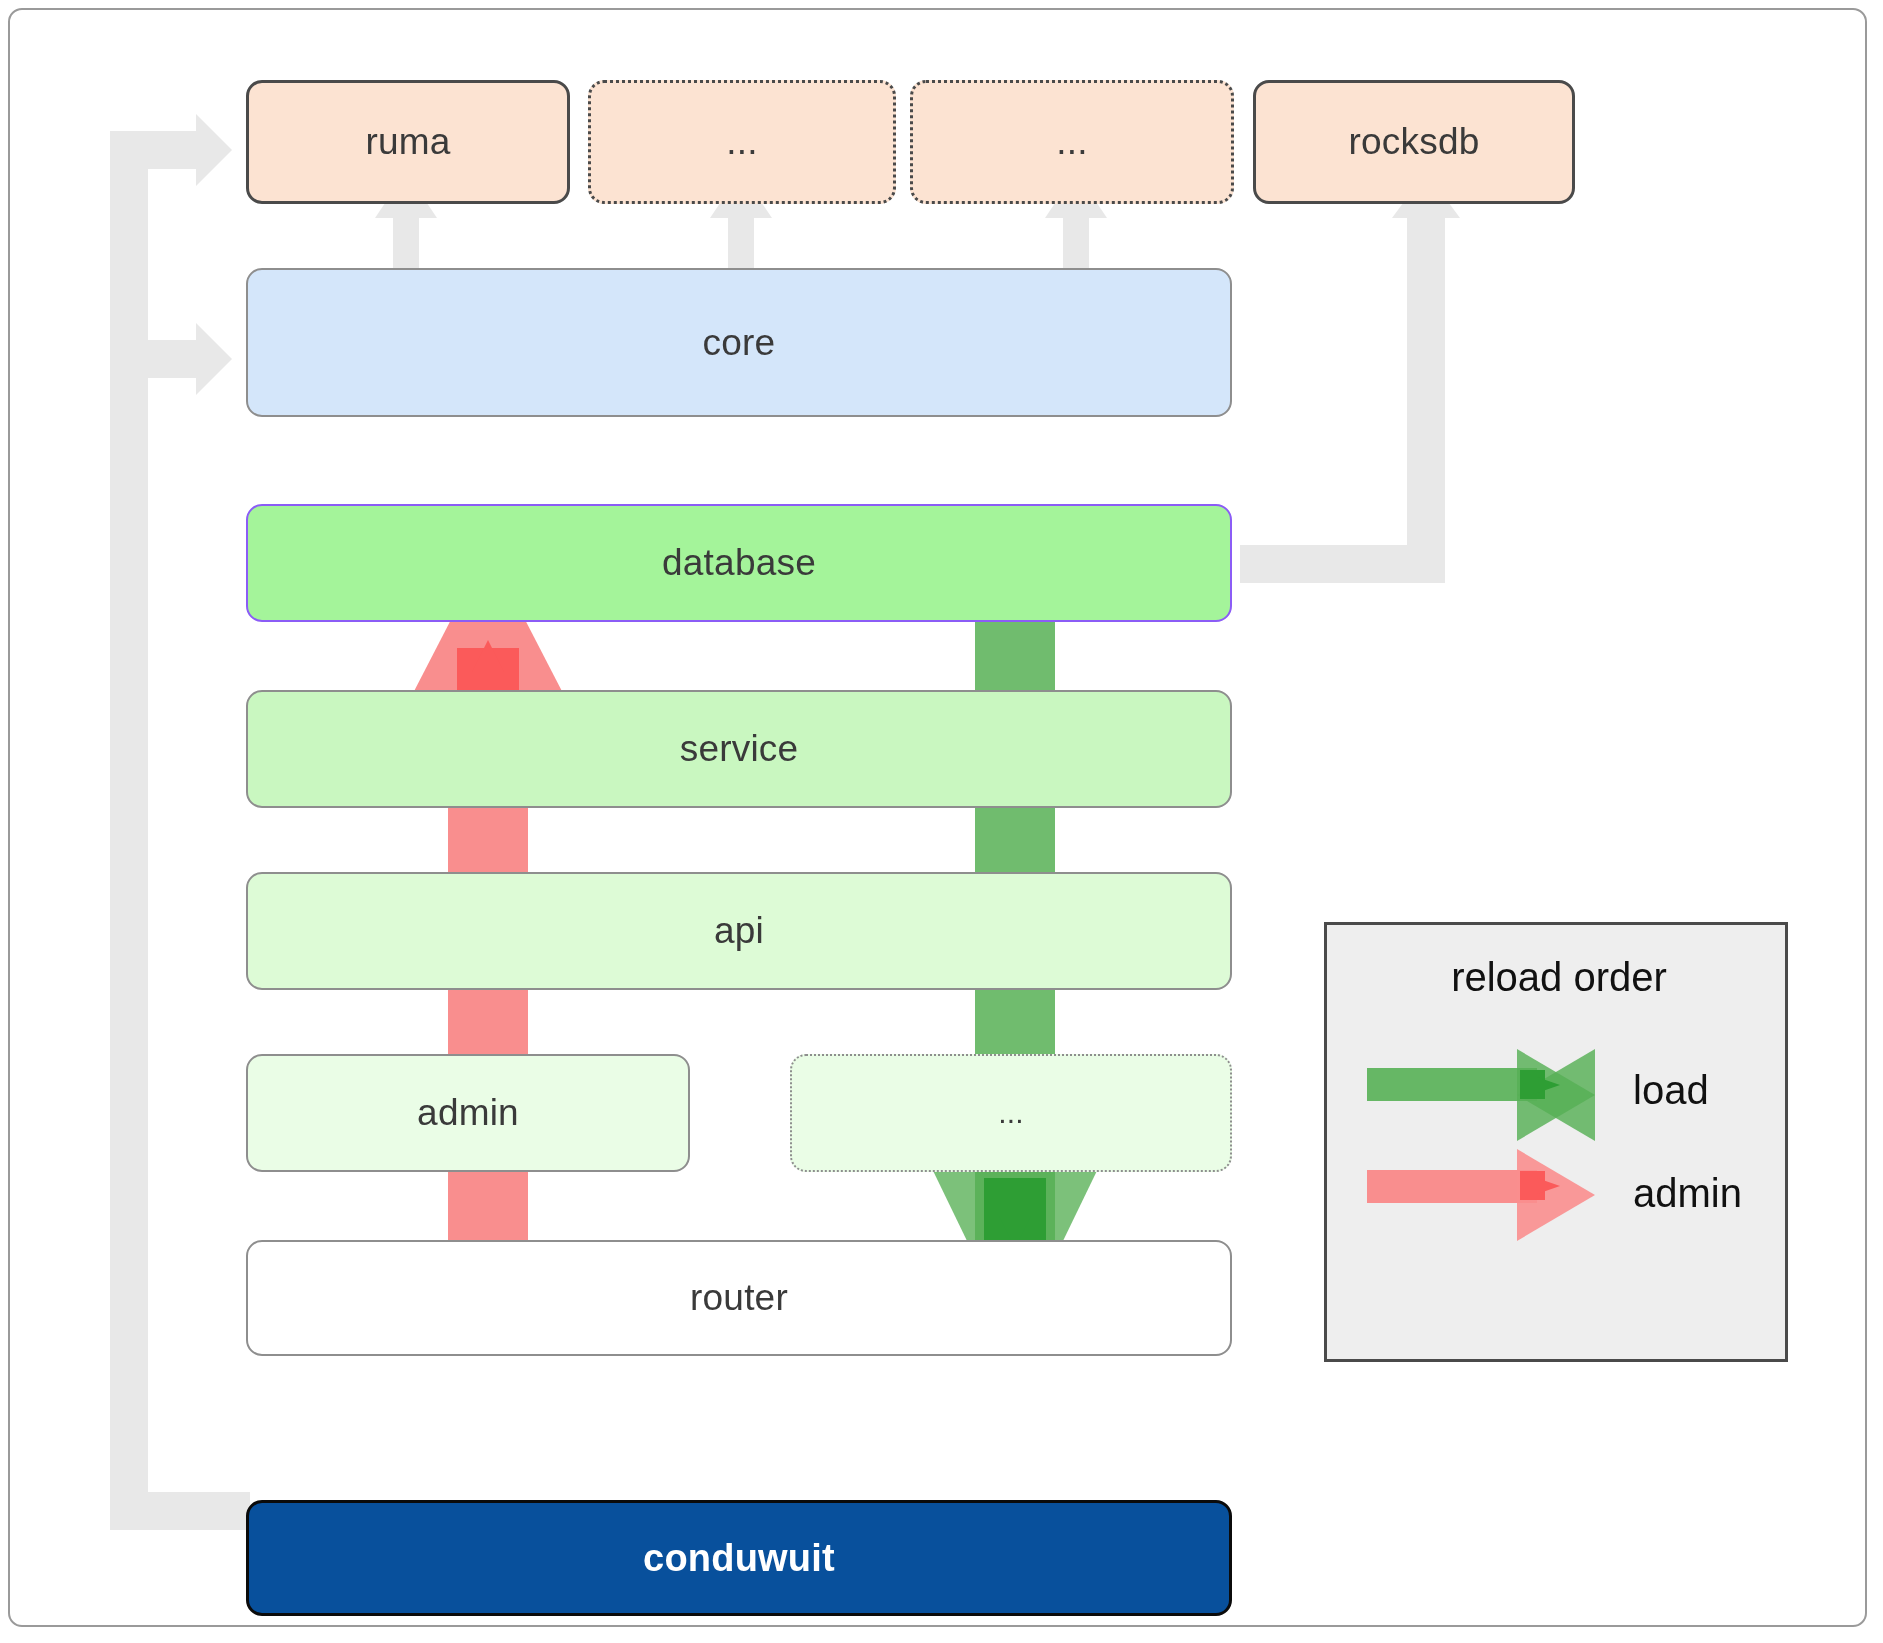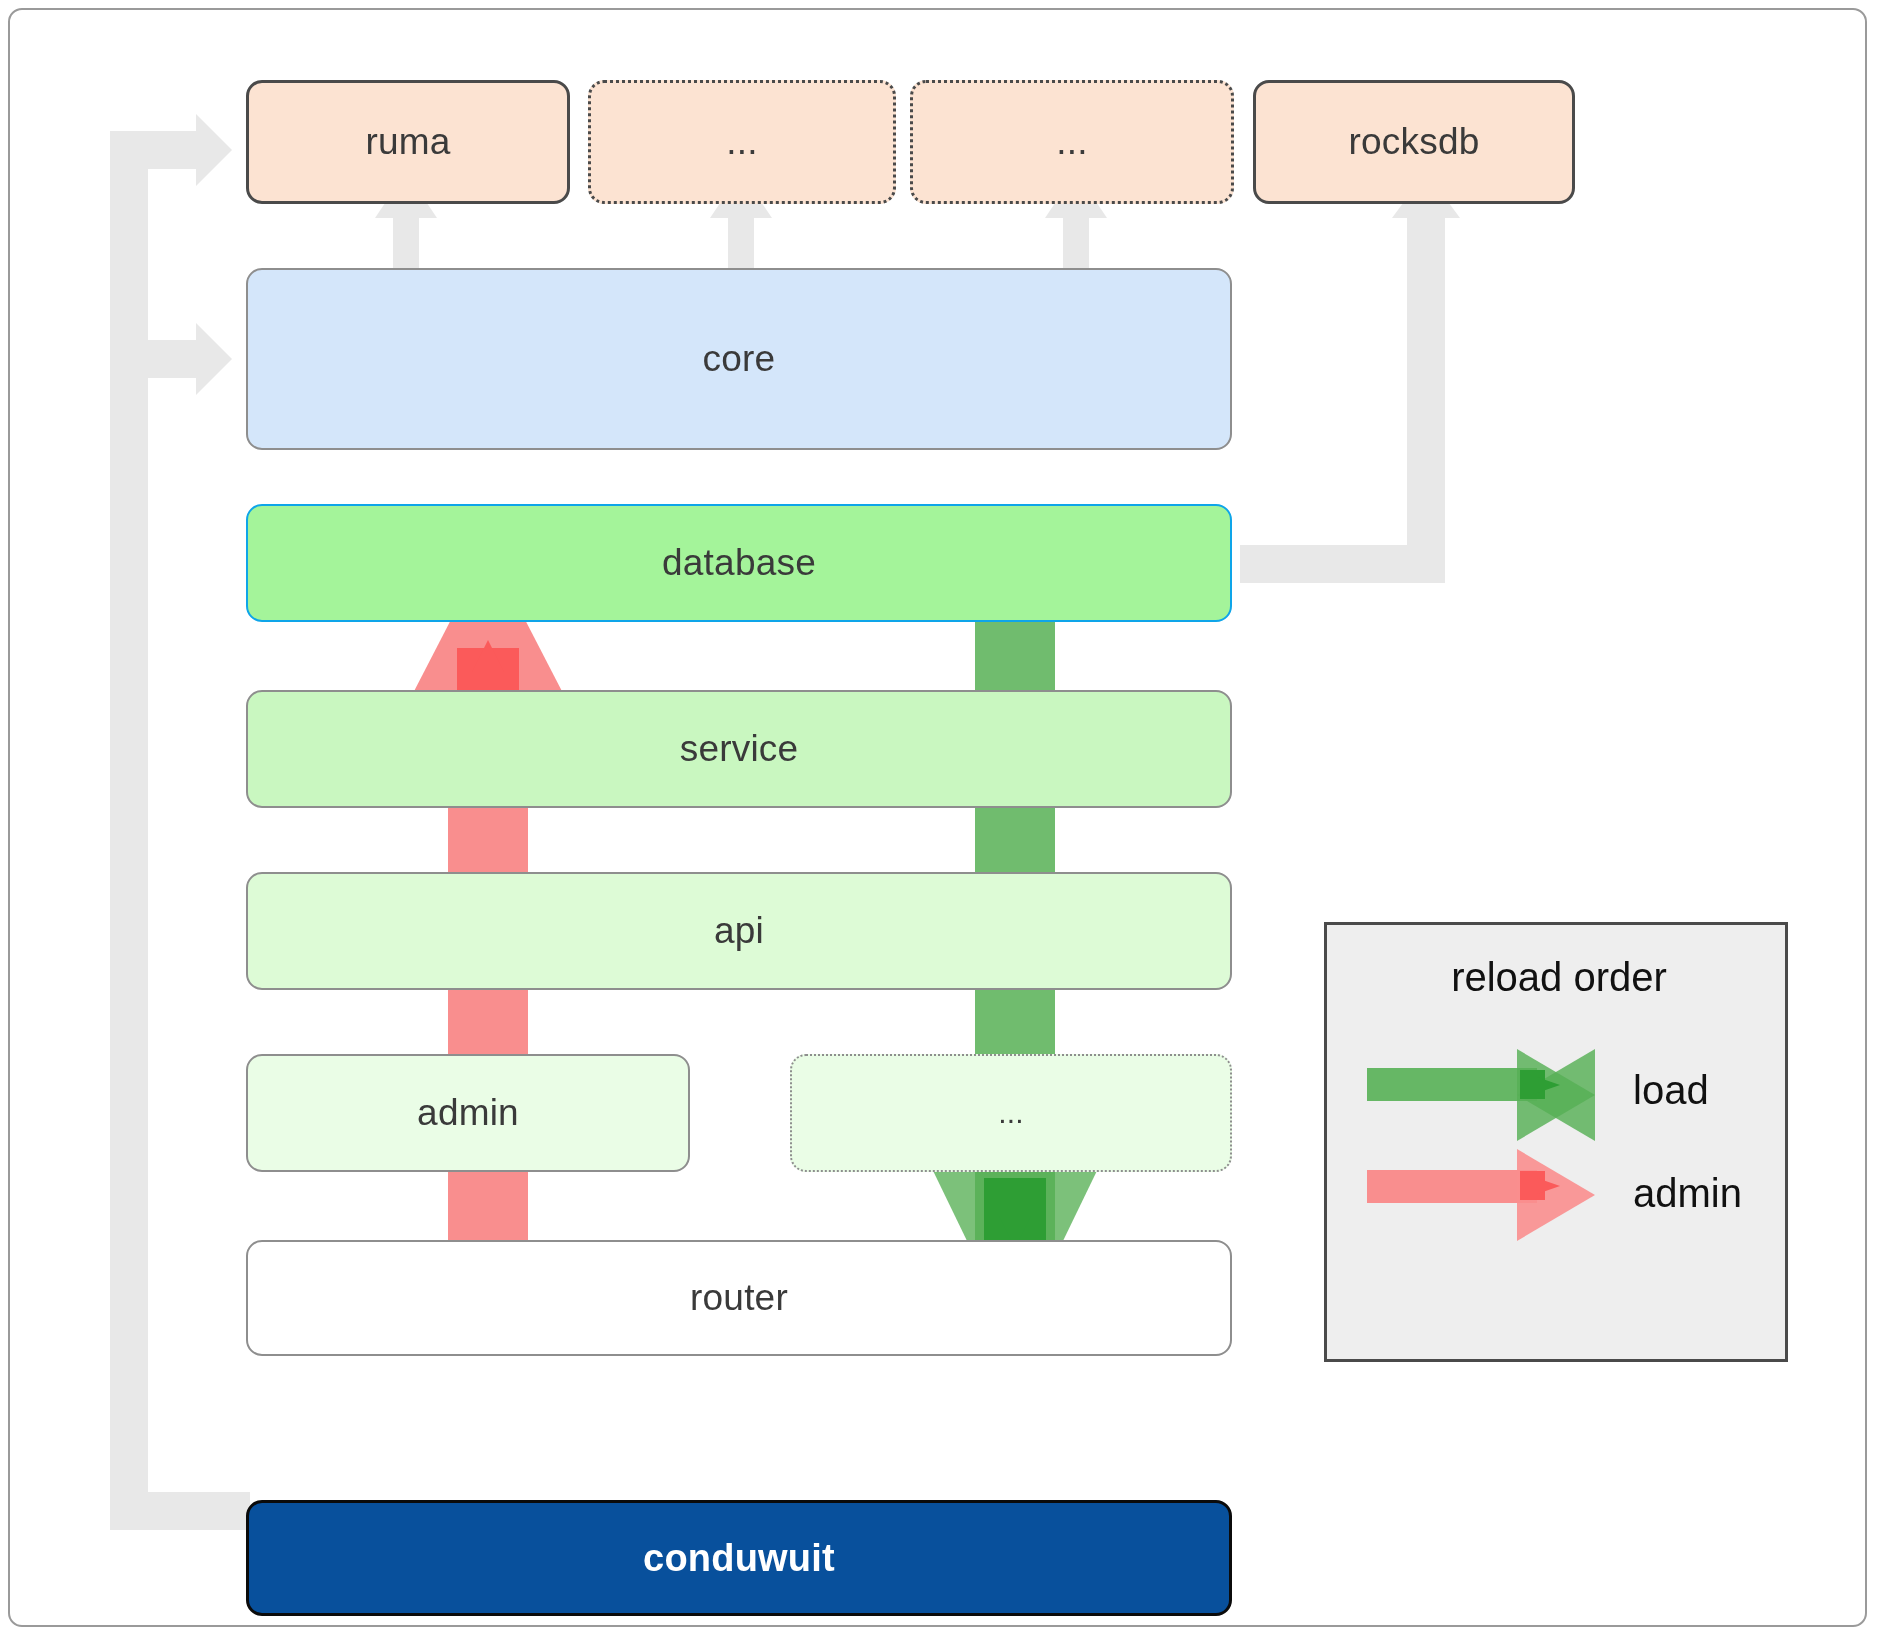--- a/index.html
+++ b/index.html
@@ -56,21 +56,21 @@
     border: 3px dotted #4a4a4a;
     border-radius: 16px;
   }
   .node-core {
     background: #d4e6fa;
     border: 2px solid #8e8e8e;
     border-radius: 16px;
   }
   .node-db {
     background: #a4f49a;
-    border: 2px solid #0ea5e9;
+    border: 2px solid #8b5cf6;
     border-radius: 16px;
   }
   .node-service {
     background: #c9f7c0;
     border: 2px solid #8e8e8e;
     border-radius: 16px;
   }
   .node-api {
     background: #ddfbd6;
     border: 2px solid #8e8e8e;
@@ -189,21 +189,21 @@
   </div>
 
   <div class="node node-dep-dotted" style="left:910px; top:80px; width:324px; height:124px;">
     <span>...</span>
   </div>
 
   <div class="node node-dep" style="left:1253px; top:80px; width:322px; height:124px;">
     <span>rocksdb</span>
   </div>
 
-  <div class="node node-core" style="left:246px; top:268px; width:986px; height:182px;">
+  <div class="node node-core" style="left:246px; top:268px; width:986px; height:149px;">
     <span>core</span>
   </div>
 
   <div class="node node-db" style="left:246px; top:504px; width:986px; height:118px;">
     <span style="position:relative; z-index:3;">database</span>
   </div>
 
   <div class="node node-service" style="left:246px; top:690px; width:986px; height:118px;">
     <span style="position:relative; z-index:3;">service</span>
   </div>

